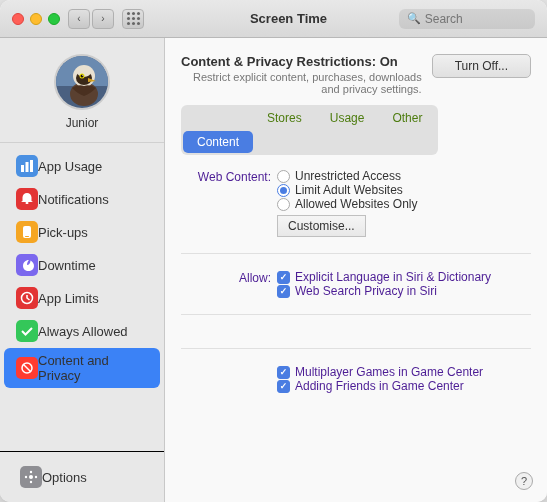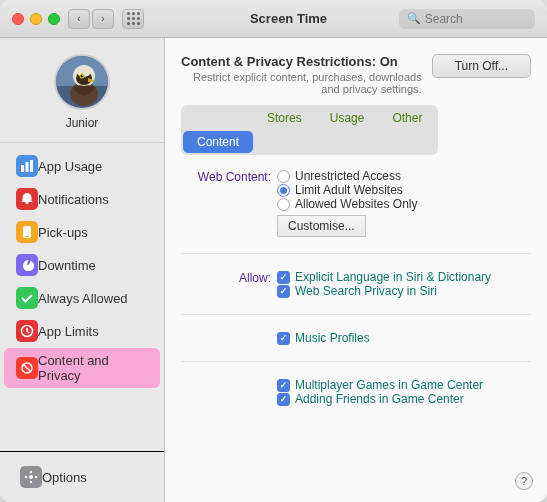--- a/index.html
+++ b/index.html
@@ -147,21 +147,21 @@
     }
     .sidebar-item {
       display: flex;
       align-items: center;
       padding: 5px 12px;
       cursor: pointer;
       border-radius: 6px;
       margin: 1px 4px;
     }
     .sidebar-item.active {
-      background: #f9a8d4;
+      background: #3b82f6;
     }
     .sidebar-icon {
       width: 22px;
       height: 22px;
       border-radius: 5px;
       display: flex;
       align-items: center;
       justify-content: center;
       font-size: 12px;
       flex-shrink: 0;
@@ -308,21 +308,21 @@
     .divider {
       height: 1px;
       background: #e0e0e0;
       margin: 6px 0;
     }
     .checkbox-option {
       display: flex;
       align-items: center;
       gap: 5px;
       font-size: 12px;
-      color: #0f766e;
+      color: #4c1d95;
     }
     .checkbox-box {
       width: 13px;
       height: 13px;
       border: 1.5px solid #aaa;
       border-radius: 3px;
       background: white;
       display: flex;
       align-items: center;
       justify-content: center;
@@ -468,36 +468,36 @@
         <div class="sidebar-item">
           <div class="sidebar-icon icon-purple">
             <svg width="14" height="14" viewBox="0 0 14 14" fill="white">
                 <path d="M9 2 C5.5 2 3 4.5 3 8 C3 11 5.5 13 8.5 13 C11.5 13 14 11 14 8 C14 5.5 12.5 3.5 10.5 2.5 C10.5 5 9 7 7 7 C7 4.5 8 3 9 2 Z"></path>
               </svg>
           </div>
           <span class="sidebar-label">Downtime</span>
         </div>
 
         <div class="sidebar-item">
-          <div class="sidebar-icon icon-green">
-            <svg width="14" height="14" viewBox="0 0 14 14" fill="white">
-                <path d="M2 7 L5.5 10.5 L12 4" stroke="white" stroke-width="2" fill="none"></path>
-              </svg>
-          </div>
-          <span class="sidebar-label">Always Allowed</span>
-        </div>
-
-        <div class="sidebar-item">
           <div class="sidebar-icon icon-red">
             <svg width="14" height="14" viewBox="0 0 14 14" fill="white">
                 <circle cx="7" cy="7" r="5.5" fill="none" stroke="white" stroke-width="1.5"></circle>
                 <path d="M7 4 L7 7 L9.5 9" stroke="white" stroke-width="1.5" fill="none"></path>
               </svg>
           </div>
           <span class="sidebar-label">App Limits</span>
+        </div>
+
+        <div class="sidebar-item">
+          <div class="sidebar-icon icon-green">
+            <svg width="14" height="14" viewBox="0 0 14 14" fill="white">
+                <path d="M2 7 L5.5 10.5 L12 4" stroke="white" stroke-width="2" fill="none"></path>
+              </svg>
+          </div>
+          <span class="sidebar-label">Always Allowed</span>
         </div>
 
         <div class="sidebar-item active">
           <div class="sidebar-icon icon-red2">
             <svg width="14" height="14" viewBox="0 0 14 14" fill="white">
                 <circle cx="7" cy="7" r="5" fill="none" stroke="white" stroke-width="1.5"></circle>
                 <line x1="3" y1="3" x2="11" y2="11" stroke="white" stroke-width="1.5"></line>
               </svg>
           </div>
           <span class="sidebar-label">Content and Privacy</span>
@@ -574,26 +574,20 @@
               <div class="checkbox-box checked"></div>
               <span>Web Search Privacy in Siri</span>
             </div>
           </div>
         </div>
 
         <div class="divider"></div>
 
         <div class="setting-row">
           <div class="setting-label"></div>
-          <div class="setting-controls">
-            <div class="checkbox-option">
-              <div class="checkbox-box checked"></div>
-              <span>Music Profiles</span>
-            </div>
-          </div>
         </div>
 
         <div class="divider"></div>
 
         <div class="setting-row">
           <div class="setting-label"></div>
           <div class="setting-controls">
             <div class="checkbox-option">
               <div class="checkbox-box checked"></div>
               <span>Multiplayer Games in Game Center</span>

